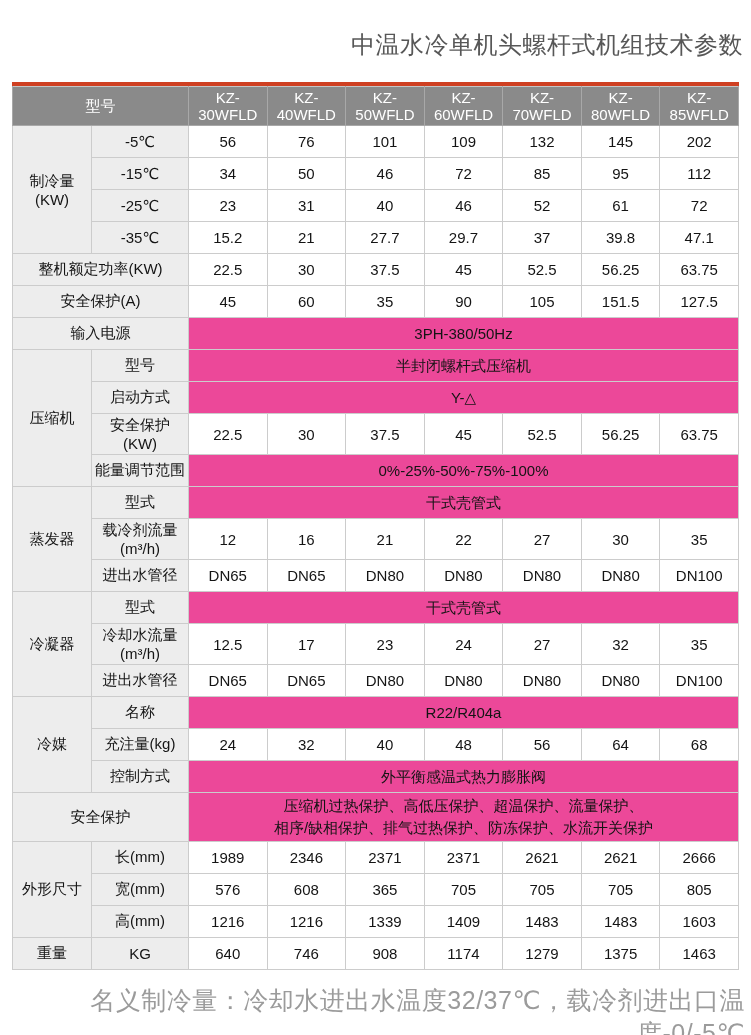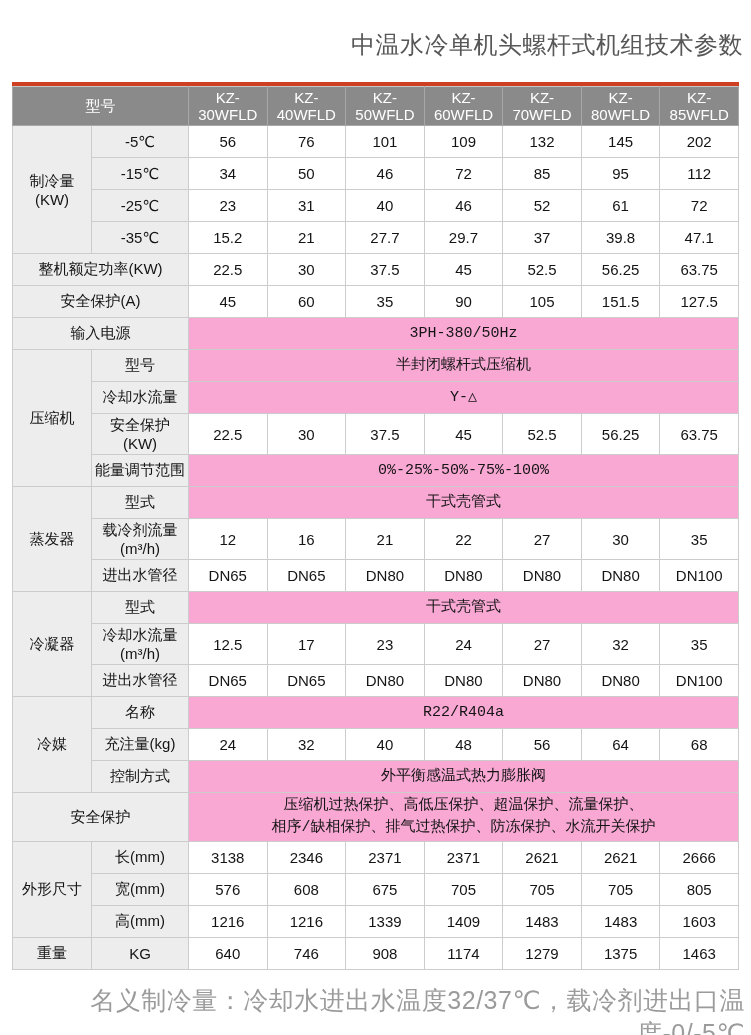--- a/index.html
+++ b/index.html
@@ -44,21 +44,21 @@
     color: #ffffff;
     font-weight: 400;
     font-size: 15px;
     height: 38px;
     border-color: #a8a8a8;
     border-top: none;
   }
   table.spec td { height: 32px; font-size: 15px; color: #141414; }
   td.cell-group, td.cell-label { background: #ededed; }
   td.cell-value { background: #ffffff; font-size: 16px; }
-  td.cell-span  { background: #f9a8d4; font-size: 15px; white-space: pre-line; line-height: 22px; font-family: Liberation Mono, monospace; }
+  td.cell-span  { background: #ec4899; font-size: 15px; white-space: pre-line; line-height: 22px; }
 
   .footnote {
     margin: 14px 6px 0 0;
     text-align: right;
     font-size: 25px;
     line-height: 33px;
     color: #9b9b9b;
     letter-spacing: 0.5px;
   }
 </style>
@@ -159,21 +159,21 @@
           <tr>
             <td class="cell-label" colspan="2">输入电源</td>
             <td class="cell-span" colspan="7">3PH-380/50Hz</td>
           </tr>
           <tr>
             <td class="cell-group" rowspan="4">压缩机</td>
             <td class="cell-label">型号</td>
             <td class="cell-span" colspan="7">半封闭螺杆式压缩机</td>
           </tr>
           <tr>
-            <td class="cell-label">冷却水流量</td>
+            <td class="cell-label">启动方式</td>
             <td class="cell-span" colspan="7">Y-△</td>
           </tr>
           <tr>
             <td class="cell-label">安全保护(KW)</td>
             <td class="cell-value">22.5</td>
             <td class="cell-value">30</td>
             <td class="cell-value">37.5</td>
             <td class="cell-value">45</td>
             <td class="cell-value">52.5</td>
             <td class="cell-value">56.25</td>
@@ -253,33 +253,33 @@
             <td class="cell-span" colspan="7">外平衡感温式热力膨胀阀</td>
           </tr>
           <tr>
             <td class="cell-label" colspan="2">安全保护</td>
             <td class="cell-span" colspan="7">压缩机过热保护、高低压保护、超温保护、流量保护、
 相序/缺相保护、排气过热保护、防冻保护、水流开关保护</td>
           </tr>
           <tr>
             <td class="cell-group" rowspan="3">外形尺寸</td>
             <td class="cell-label">长(mm)</td>
-            <td class="cell-value">3138</td>
+            <td class="cell-value">1989</td>
             <td class="cell-value">2346</td>
             <td class="cell-value">2371</td>
             <td class="cell-value">2371</td>
             <td class="cell-value">2621</td>
             <td class="cell-value">2621</td>
             <td class="cell-value">2666</td>
           </tr>
           <tr>
             <td class="cell-label">宽(mm)</td>
             <td class="cell-value">576</td>
             <td class="cell-value">608</td>
-            <td class="cell-value">675</td>
+            <td class="cell-value">365</td>
             <td class="cell-value">705</td>
             <td class="cell-value">705</td>
             <td class="cell-value">705</td>
             <td class="cell-value">805</td>
           </tr>
           <tr>
             <td class="cell-label">高(mm)</td>
             <td class="cell-value">1216</td>
             <td class="cell-value">1216</td>
             <td class="cell-value">1339</td>

